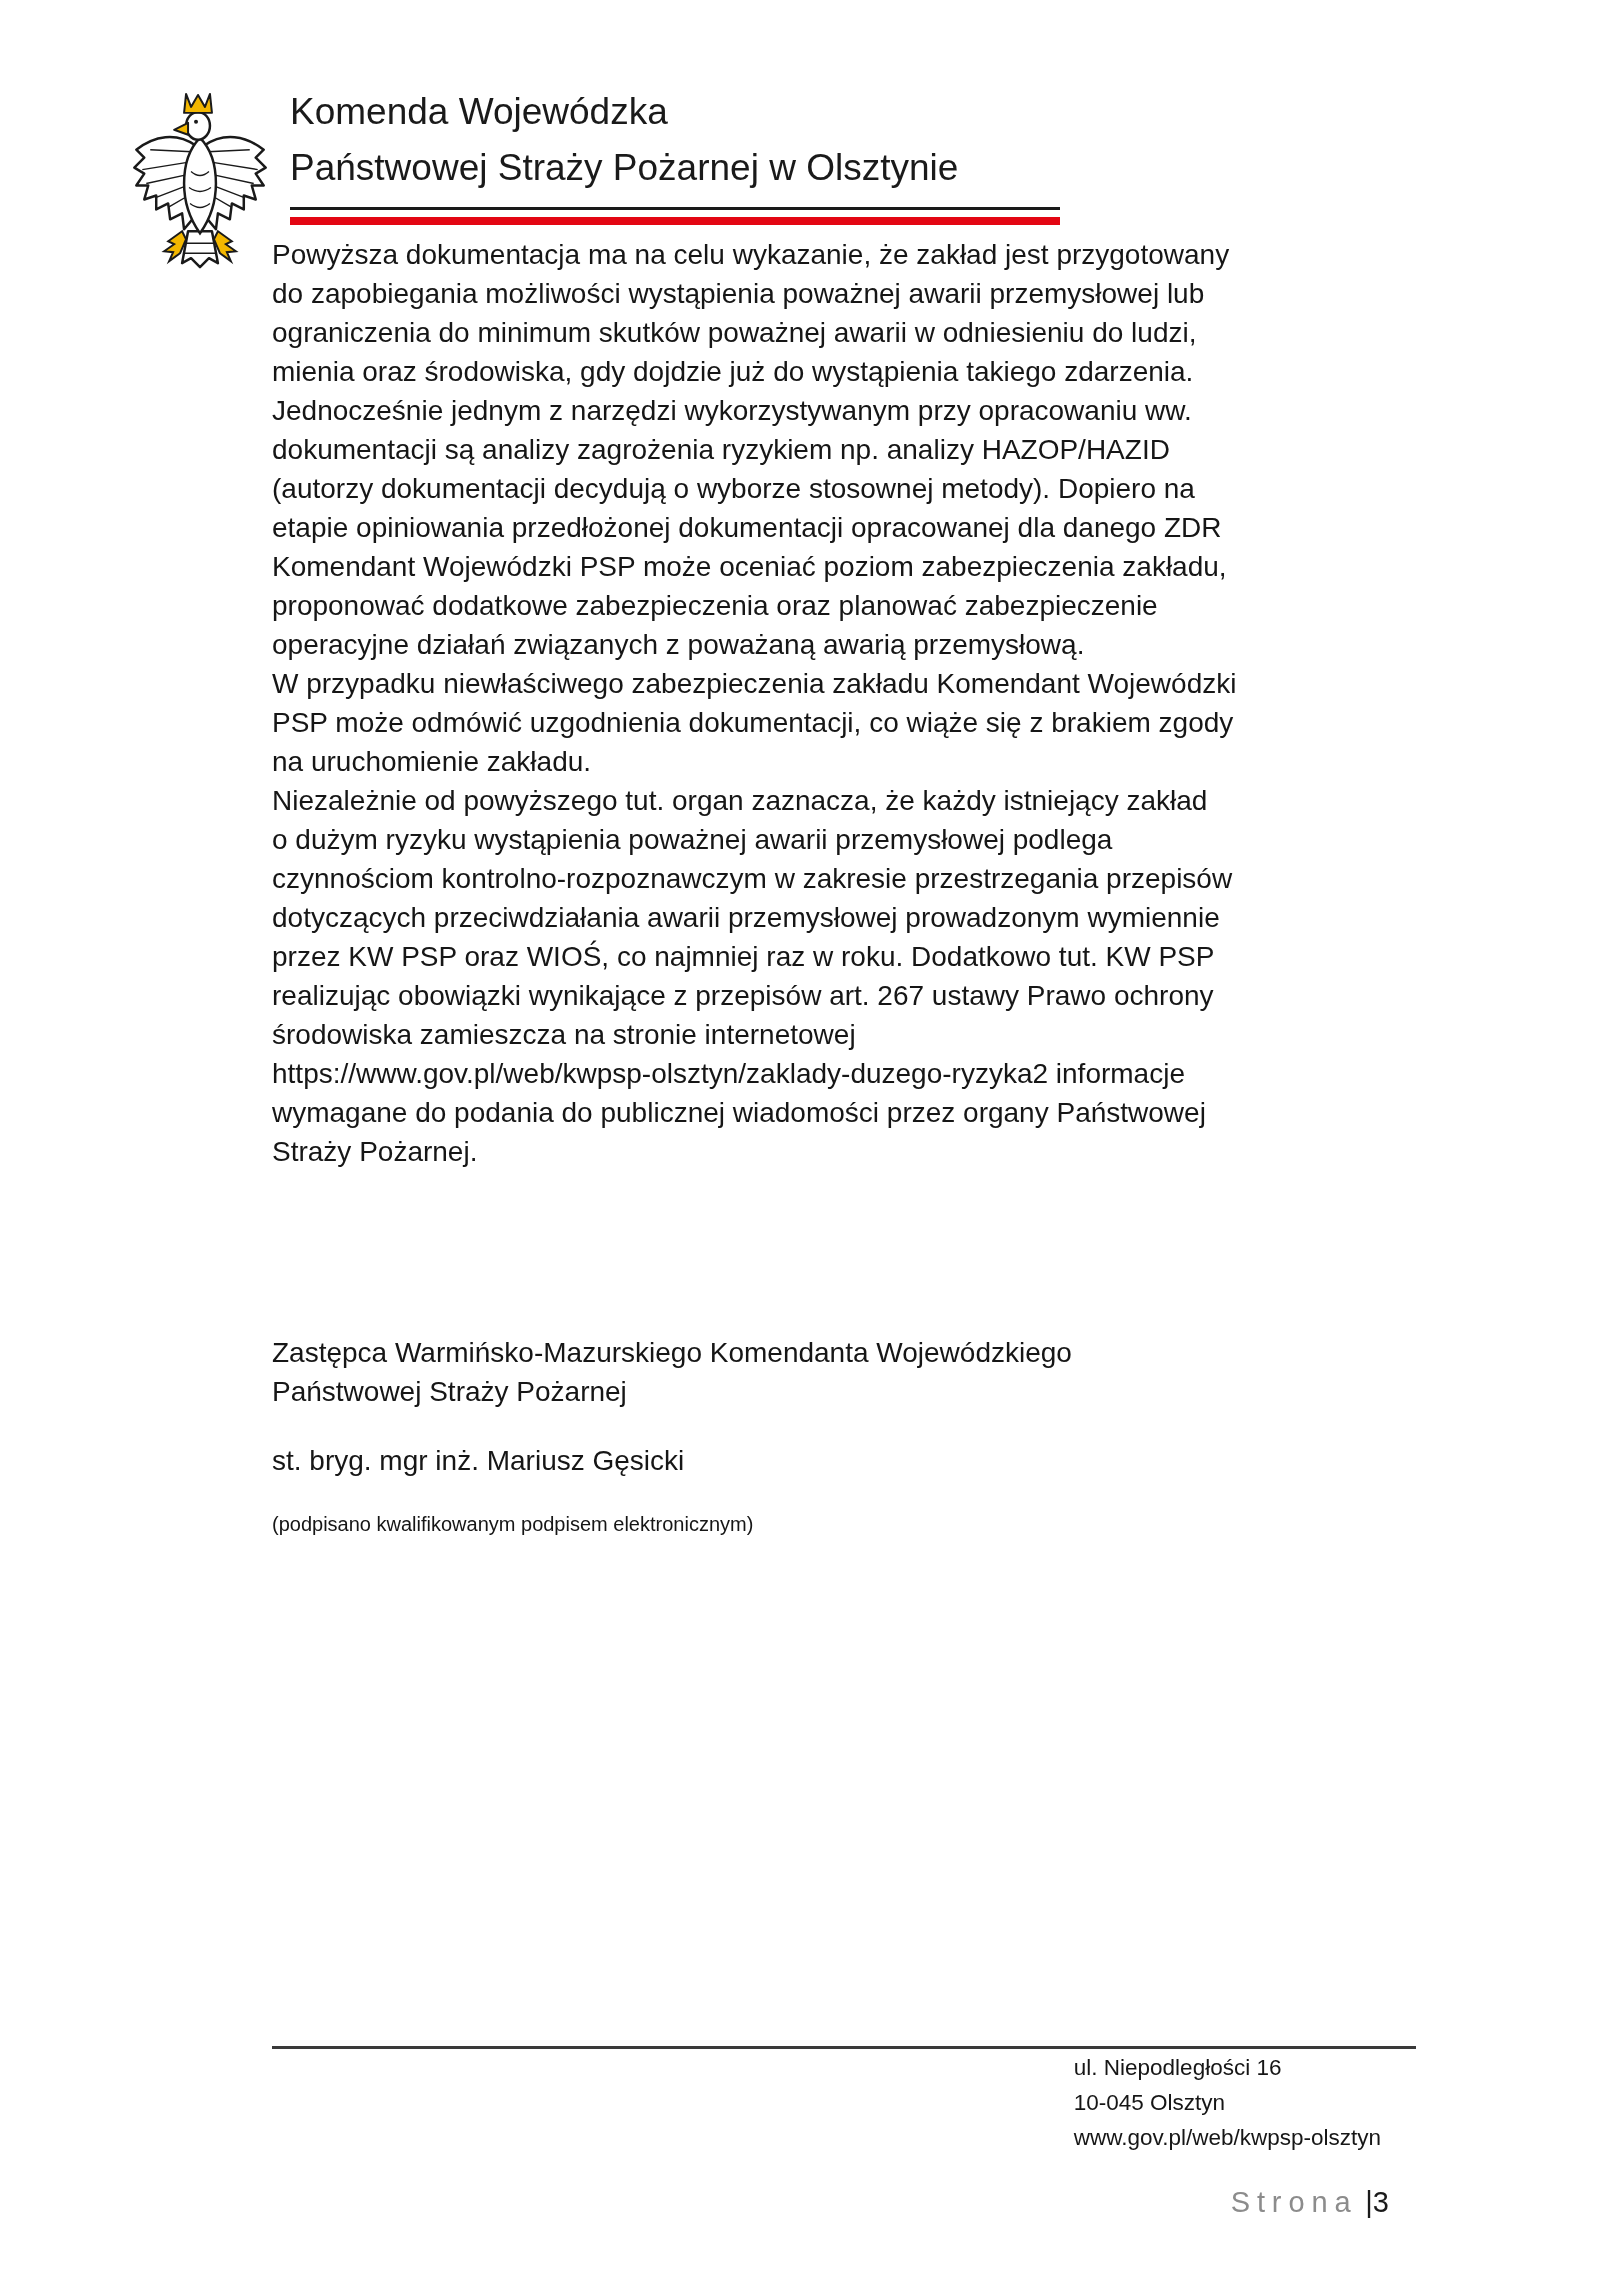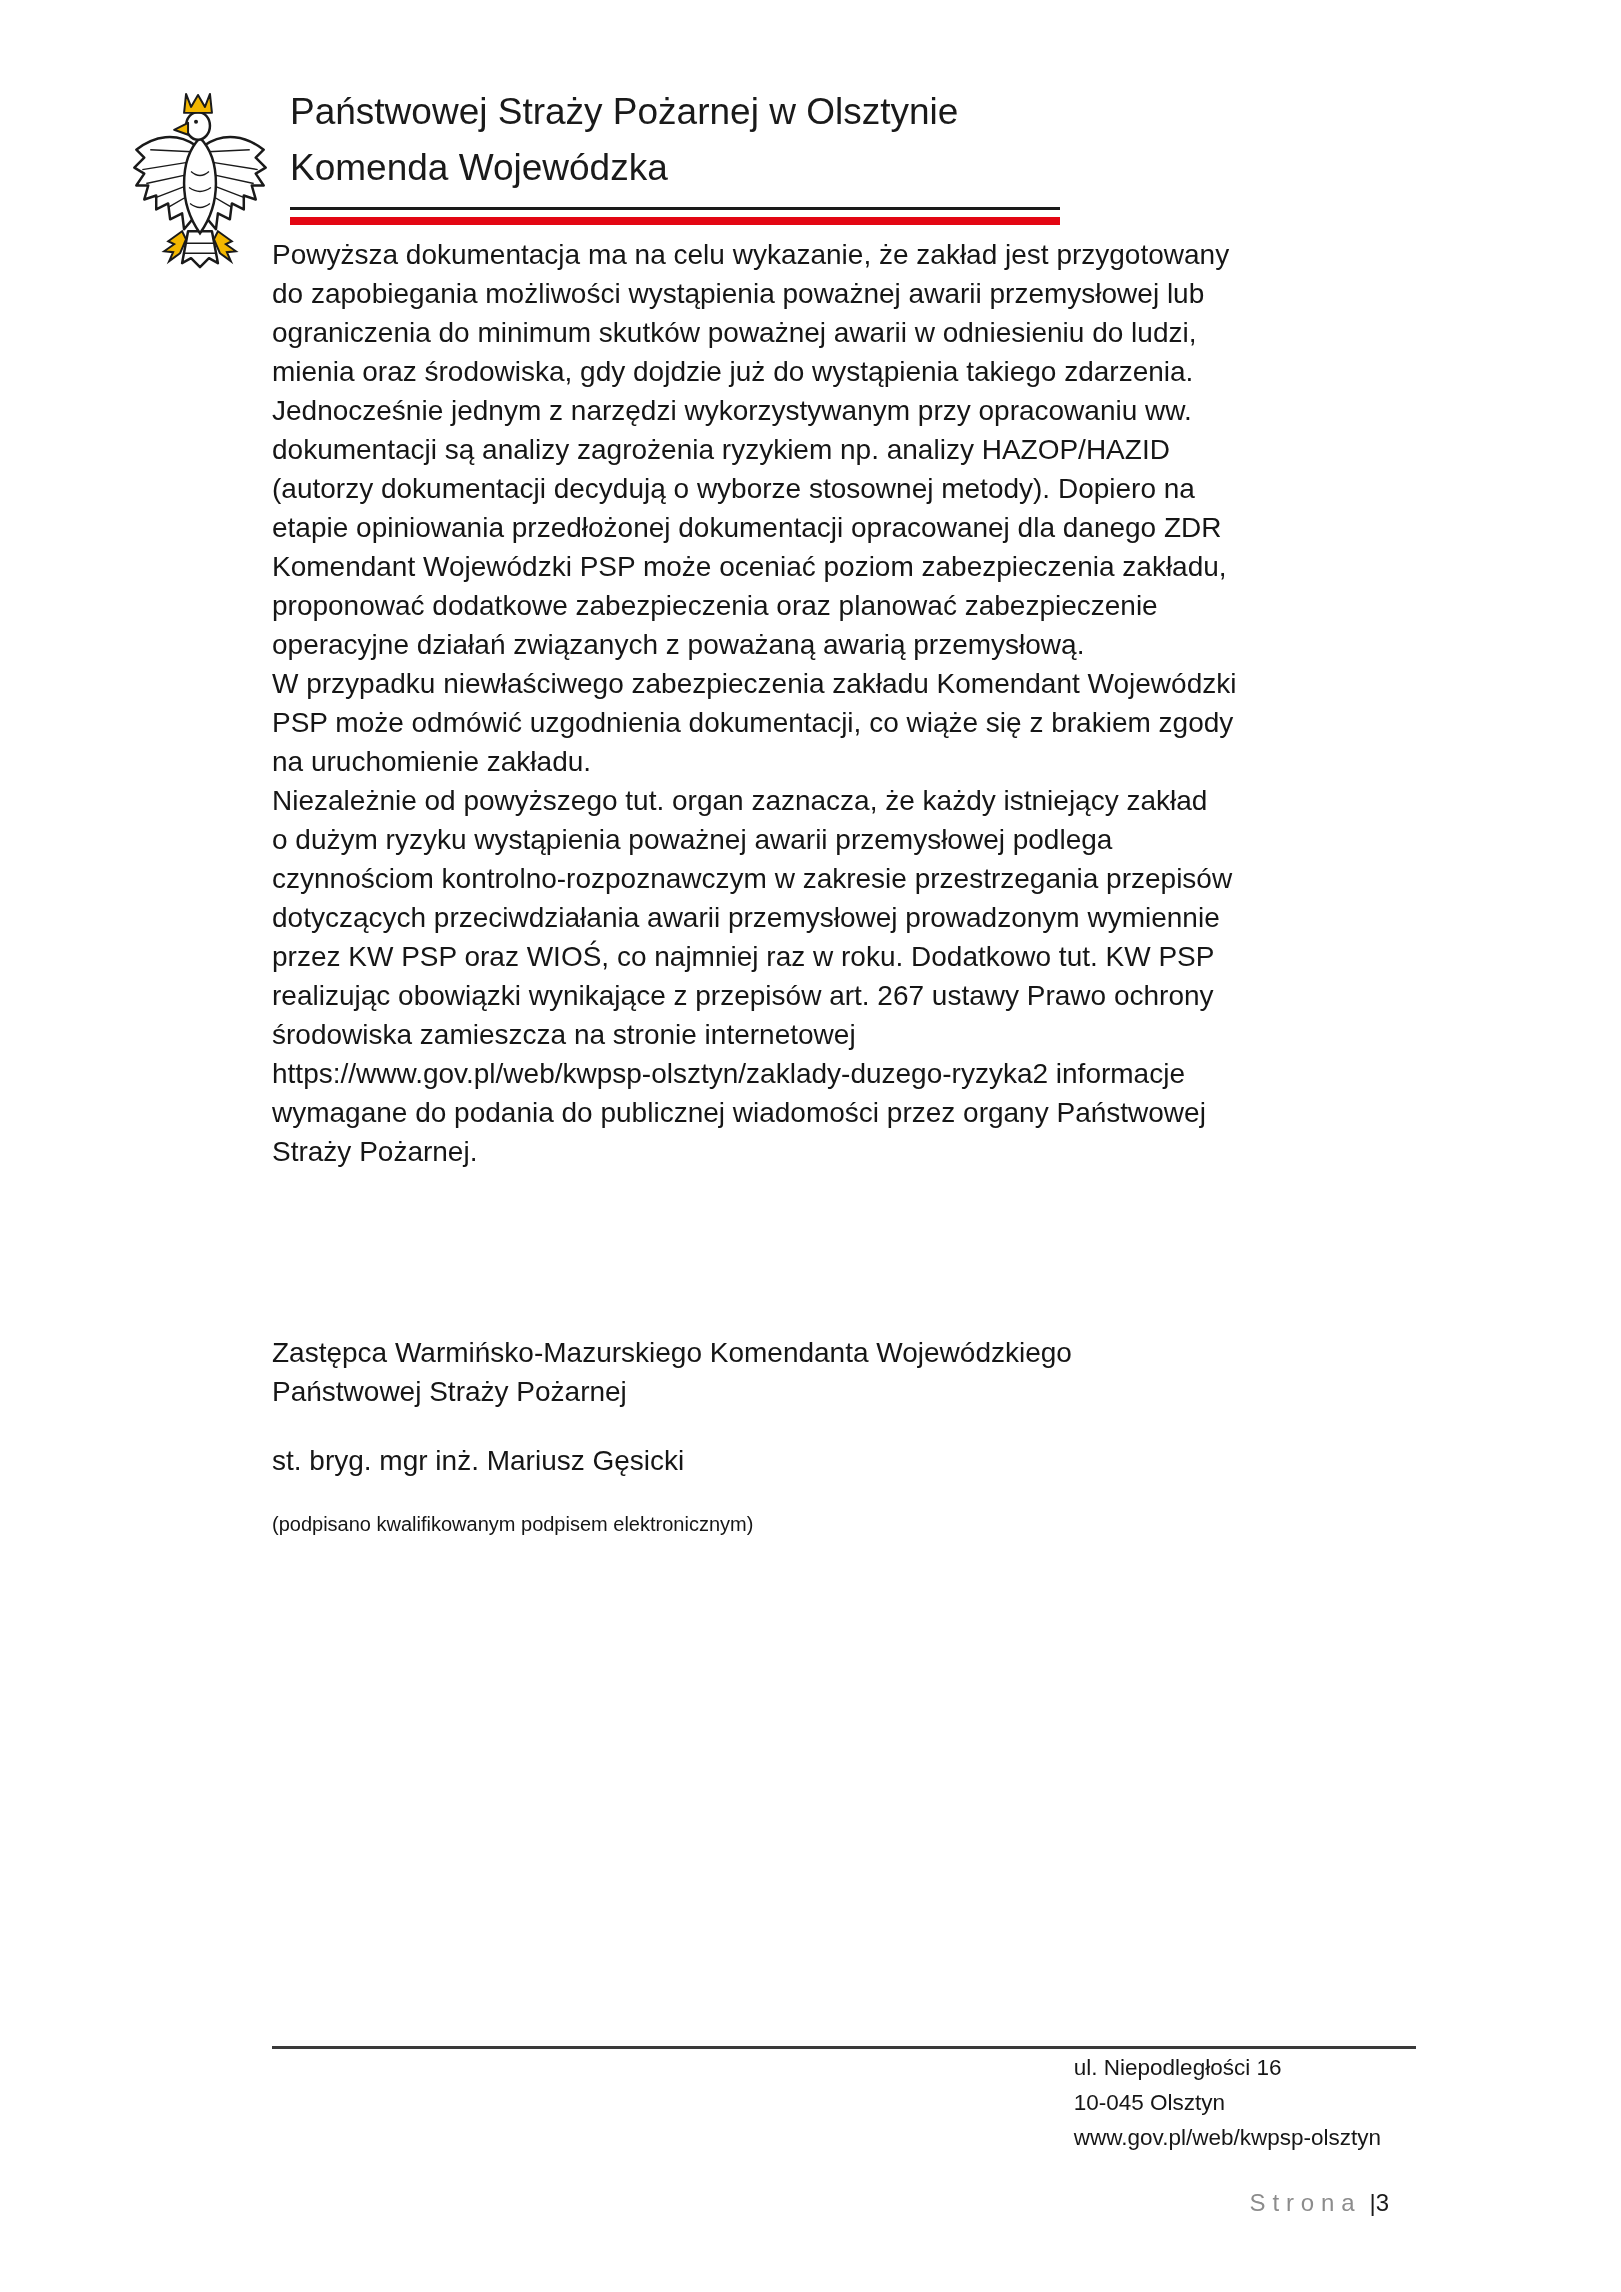--- a/index.html
+++ b/index.html
@@ -82,21 +82,21 @@
     right: 240px;
     top: 2050px;
     font-size: 22.5px;
     line-height: 35px;
     color: #161616;
   }
   .pageno {
     position: absolute;
     right: 232px;
     top: 2188px;
-    font-size: 24px;
+    font-size: 29px;
     line-height: 29px;
     white-space: nowrap;
     text-align: center;
   }
   .pageno .label { color: #8c8c8c; letter-spacing: 6.9px; }
   .pageno .sep { color: #1a1a1a; margin-left: 7.8px; font-weight: 300; }
   .pageno .num { color: #1a1a1a; }
 </style>
 </head>
 <body>
@@ -122,22 +122,22 @@
     <path d="M63,84 Q72,92 81,84 M61,100 Q72,108 83,100 M62,116 Q72,124 82,116" fill="none" stroke="#1a1a1a" stroke-width="1.4"></path>
 
     <ellipse cx="70" cy="38" rx="12" ry="14" fill="#ffffff" stroke="#1a1a1a" stroke-width="2.5"></ellipse>
     <path d="M60,35 L46,42 L60,47 Z" fill="#f3b700" stroke="#1a1a1a" stroke-width="2" stroke-linejoin="round"></path>
     <circle cx="68" cy="34" r="2" fill="#1a1a1a"></circle>
 
     <path d="M58,6 L63,19 L70,7 L77,19 L82,6 L84,25 L56,25 Z" fill="#f3b700" stroke="#1a1a1a" stroke-width="2" stroke-linejoin="round"></path>
   </svg>
 
   <div class="org-block">
+    <div>Komenda Wojewódzka</div>
     <div>Państwowej Straży Pożarnej w Olsztynie</div>
-    <div>Komenda Wojewódzka</div>
   </div>
   <div class="rule-black"></div>
   <div class="rule-red"></div>
 
   <main class="body-text">
       <div class="line">Powyższa dokumentacja ma na celu wykazanie, że zakład jest przygotowany</div>
       <div class="line">do zapobiegania możliwości wystąpienia poważnej awarii przemysłowej lub</div>
       <div class="line">ograniczenia do minimum skutków poważnej awarii w odniesieniu do ludzi,</div>
       <div class="line">mienia oraz środowiska, gdy dojdzie już do wystąpienia takiego zdarzenia.</div>
       <div class="line">Jednocześnie jednym z narzędzi wykorzystywanym przy opracowaniu ww.</div>

